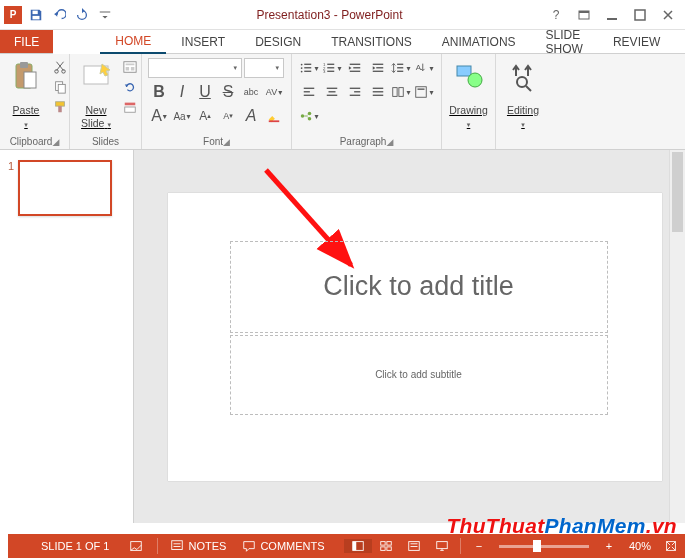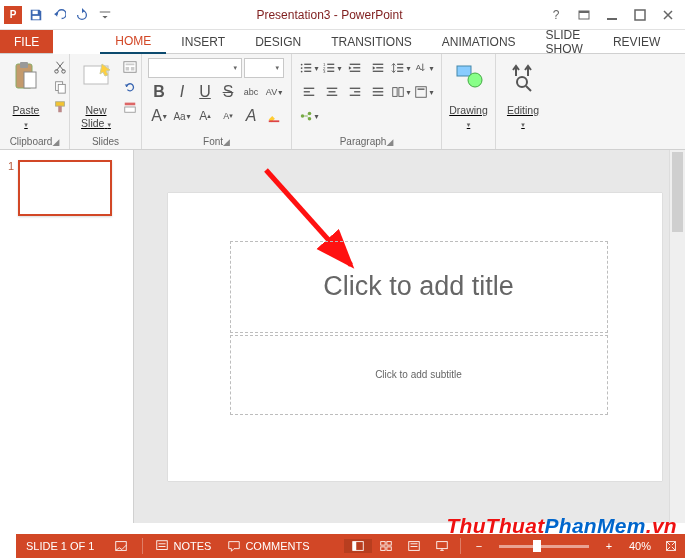--- a/index.html
+++ b/index.html
@@ -61,21 +61,21 @@
 .sub-ph { left:62px; top:142px; width:378px; height:80px; }
 .sub-ph .txt { font-size:10px; color:#666; }
 .arrow { position:absolute; top:-28px; left:88px; }
 
 
 .watermark { position:absolute; right:8px; bottom:20px; font-size:21px; font-weight:bold; font-style:italic; letter-spacing:0.3px;text-align:right; }
 .wm-a { color:#e11; }
 .wm-b { color:#06c; }
 
 
-.status { position:absolute; bottom:0; left:16px; right:0; height:24px; background:#d24726; color:#fff; font-size:11px; display:flex; align-items:center; }
+.status { position:absolute; bottom:0; left:8px; right:0; height:24px; background:#d24726; color:#fff; font-size:11px; display:flex; align-items:center;padding-left:23px; }
 .status .chunk { padding:0 10px; display:flex; align-items:center; gap:6px; height:100%; }
 .status .btn { cursor:pointer; display:flex; align-items:center; gap:4px; height:100%; padding:0 8px; }
 .status .tail { margin-left:auto; display:flex; align-items:center; gap:0; }
 .status .view { width:28px; height:100%; display:flex; align-items:center; justify-content:center; cursor:pointer; }
 .status .view svg { width:14px; height:14px; }
 .status .dark { background:#b83e1f; }
 .status .slider-track { width:90px; height:3px; background:rgba(255,255,255,.5); position:relative; margin:0 6px; }
 .status .slider-thumb { width:8px; height:12px; background:#fff; position:absolute; left:34px; top:-5px; }
 .status .sep { width:1px; background:rgba(255,255,255,.3); height:16px; margin:0 4px; }
 

